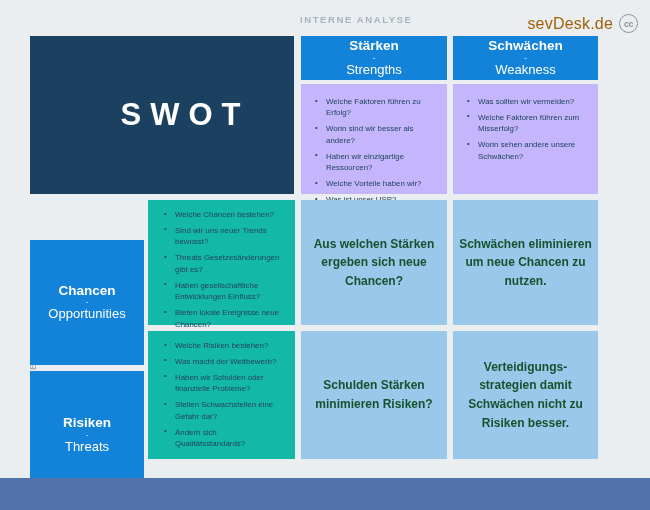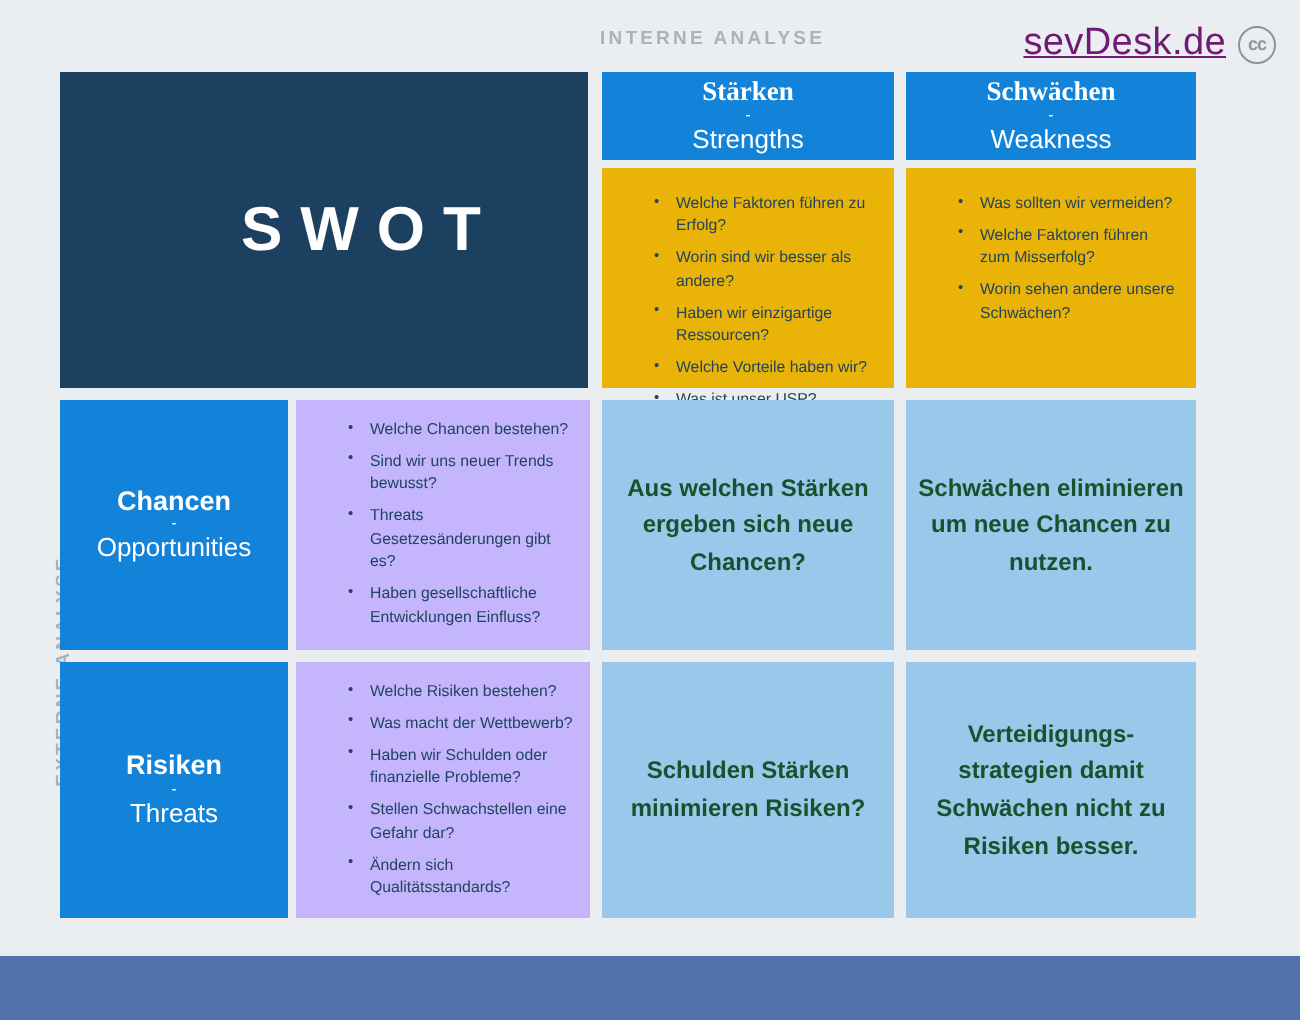--- a/index.html
+++ b/index.html
@@ -81,54 +81,55 @@
   .colhead {
     background: #1283d8;
     height: 44px;
     display: flex;
     flex-direction: column;
     align-items: center;
     justify-content: center;
     color: #ffffff;
     margin-bottom: 4px;
   }
-  .colhead .de { font-size: 13.5px; font-weight: bold; line-height: 1.15; font-family: Liberation Serif, serif; }
+  .colhead .de { font-size: 13.5px; font-weight: bold; line-height: 1.15; }
   .colhead .dash { font-size: 8px; line-height: 1.0; }
   .colhead .en { font-size: 13px; font-weight: normal; line-height: 1.2; }
 
   .head-body {
-    background: #eab308;
+    background: #c4b5fd;
     height: calc(100% - 48px);
-    padding: 12px 10px 8px 24px;
+    padding: 12px 10px 8px 12px;
   }
 
   
   .rowhead-cell { padding: 0 4px 6px 0; }
   .rowhead {
     background: #1283d8;
     width: 100%;
     height: 100%;
     display: flex;
     flex-direction: column;
     align-items: center;
     justify-content: center;
     color: #ffffff;
     text-align: center;
+    margin-top: 40px;
   }
   .rowhead .de { font-size: 13.5px; font-weight: bold; line-height: 1.15; }
   .rowhead .dash { font-size: 8px; line-height: 1.0; }
   .rowhead .en { font-size: 13px; line-height: 1.2; }
 
   
   .list-cell { padding: 0 3px 6px 0; }
   .list-box {
-    background: #c4b5fd;
+    background: #14b8a6;
     width: 100%;
     height: 100%;
-    padding: 9px 8px 8px 24px;
+    padding: 9px 8px 8px 14px;
   }
 
   
   .strategy-cell { padding: 0 3px 6px 3px; }
   .strategy-box {
     background: #9ac8eb;
     width: 100%;
     height: 100%;
     display: flex;
     align-items: center;
@@ -173,24 +174,23 @@
   }
   #footer-brand {
     position: absolute;
     right: 12px;
     bottom: 477px;
     display: flex;
     align-items: center;
     gap: 6px;
   }
   #brand-text {
-    font-size: 19px;
-    color: #701a75;
+    font-size: 16px;
+    color: #a16207;
     letter-spacing: 0.2px;
-    text-decoration: underline;
   }
   #cc-badge {
     width: 19px;
     height: 19px;
     border: 1.6px solid #8b949c;
     border-radius: 50%;
     display: flex;
     align-items: center;
     justify-content: center;
     font-size: 9px;
@@ -253,20 +253,21 @@
     </div>
   </div>
 
   <div class="cell list-cell">
     <div class="list-box">
       <ul class="bullets">
         <li>Welche Chancen bestehen?</li>
         <li>Sind wir uns neuer Trends bewusst?</li>
         <li>Threats Gesetzesänderungen gibt es?</li>
         <li>Haben gesellschaftliche Entwicklungen Einfluss?</li>
+        <li>Bieten lokale Ereignisse neue Chancen?</li>
       </ul>
     </div>
   </div>
 
   <div class="cell strategy-cell">
     <div class="strategy-box">
       <span class="txt">Aus welchen Stärken ergeben sich neue Chancen?</span>
     </div>
   </div>
 

